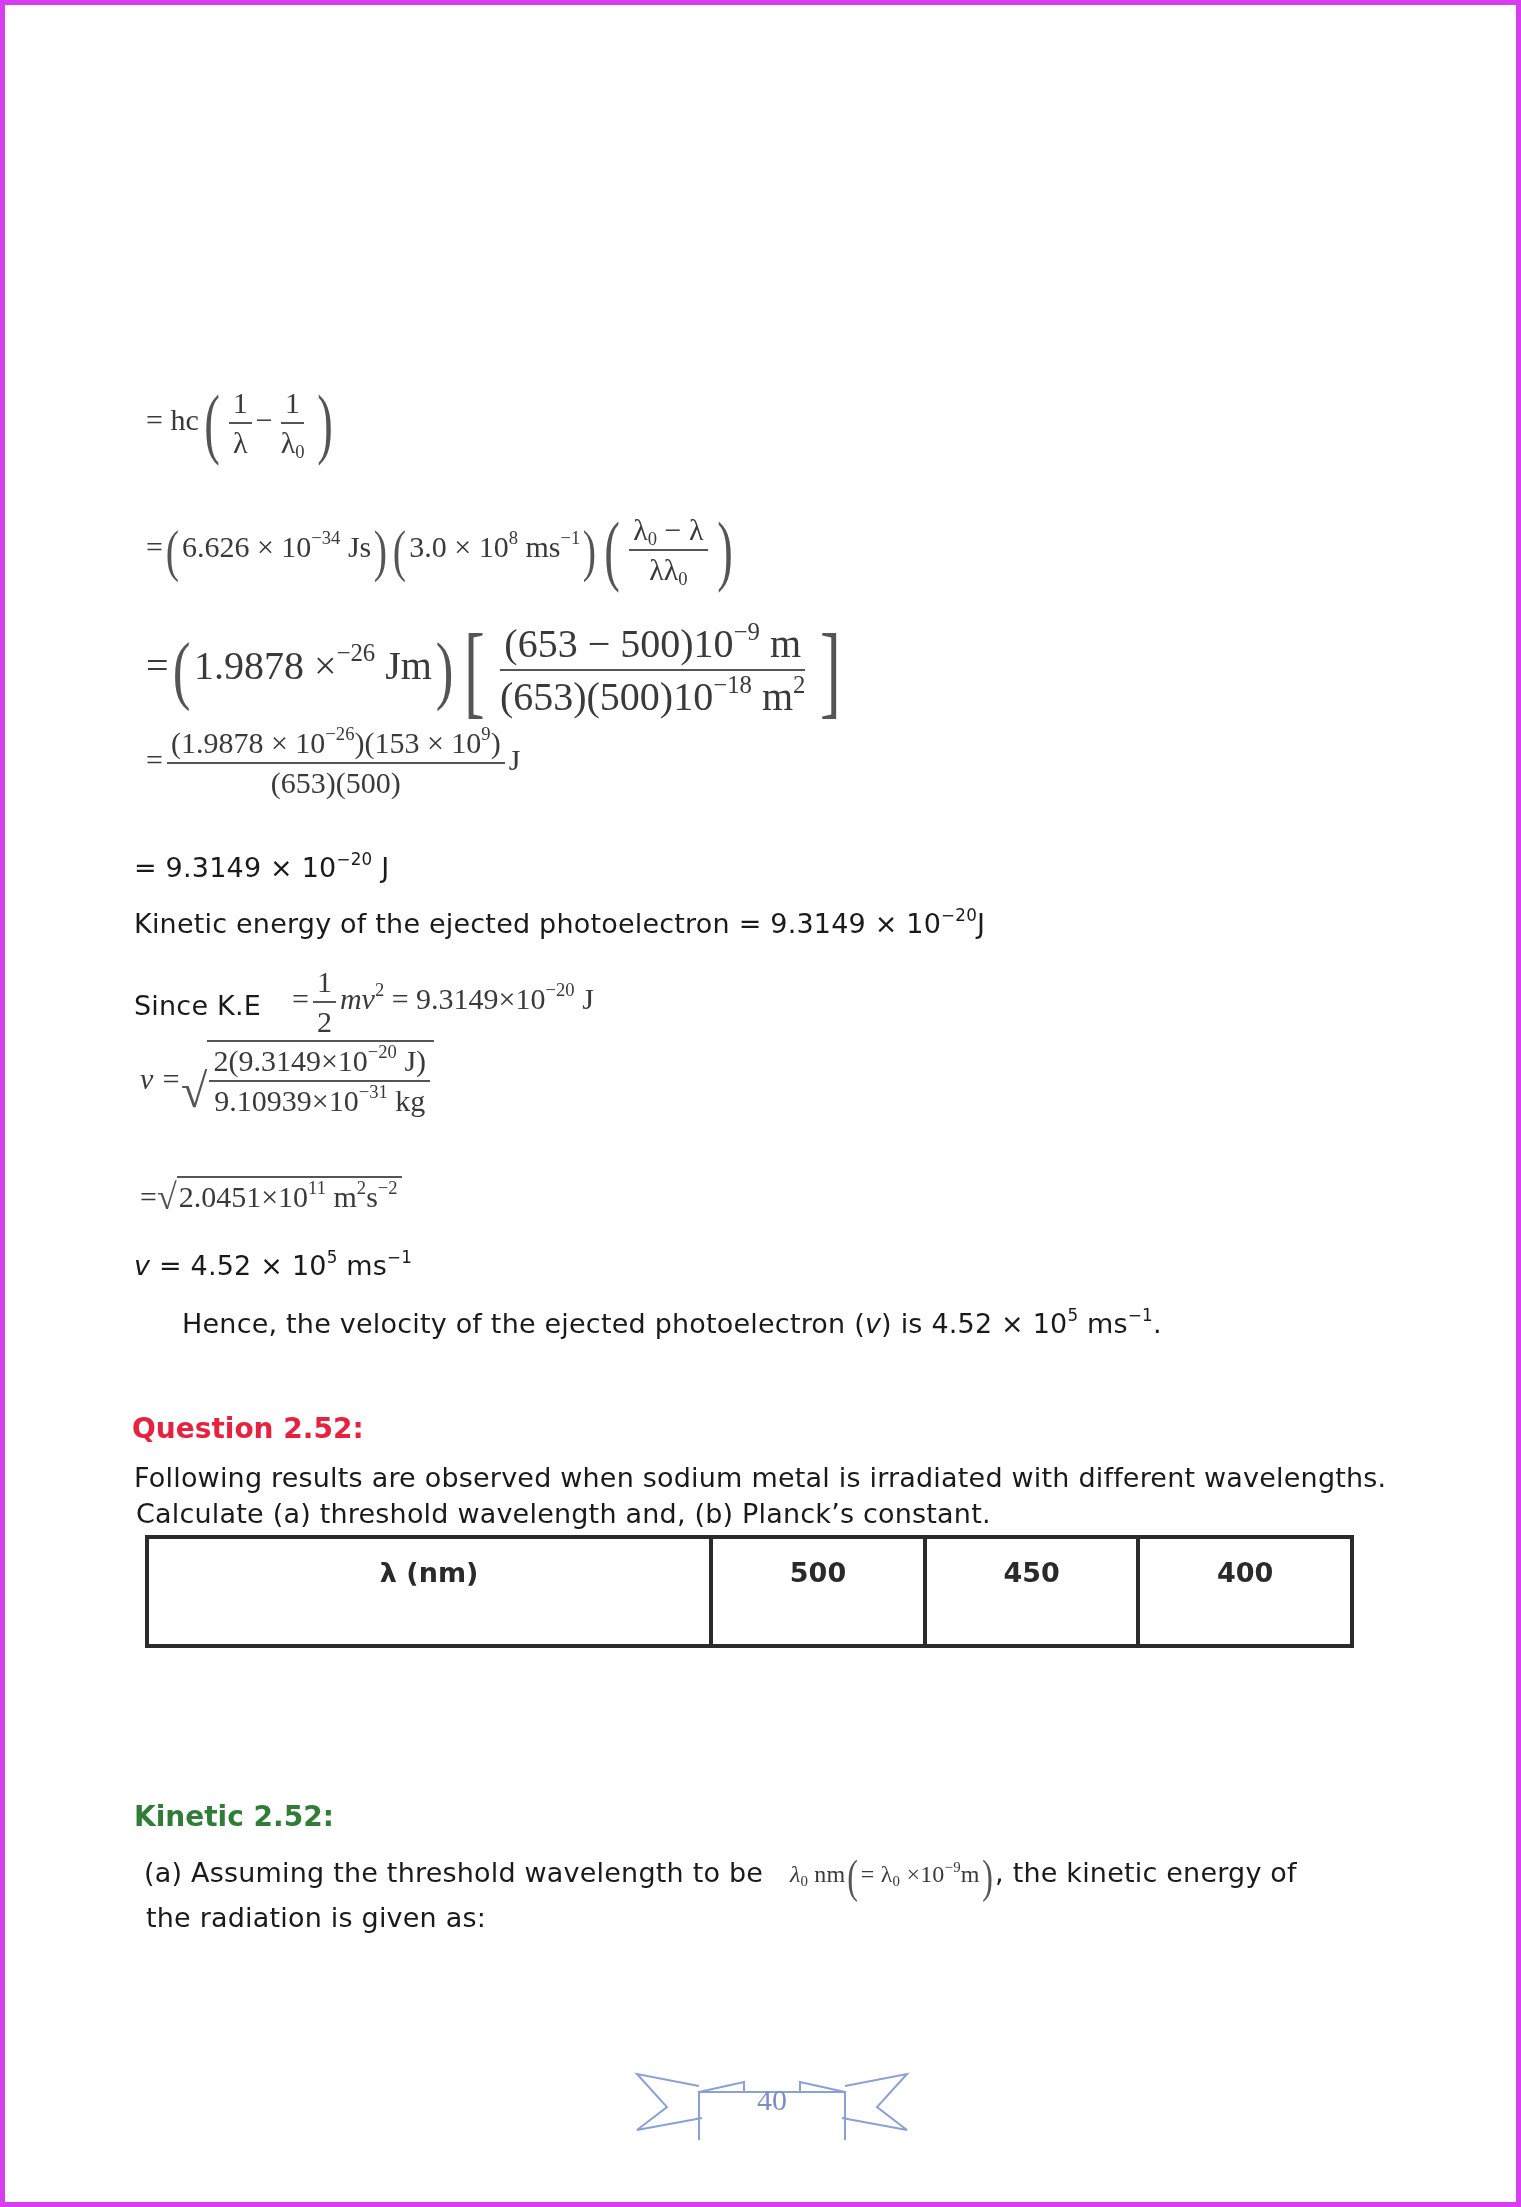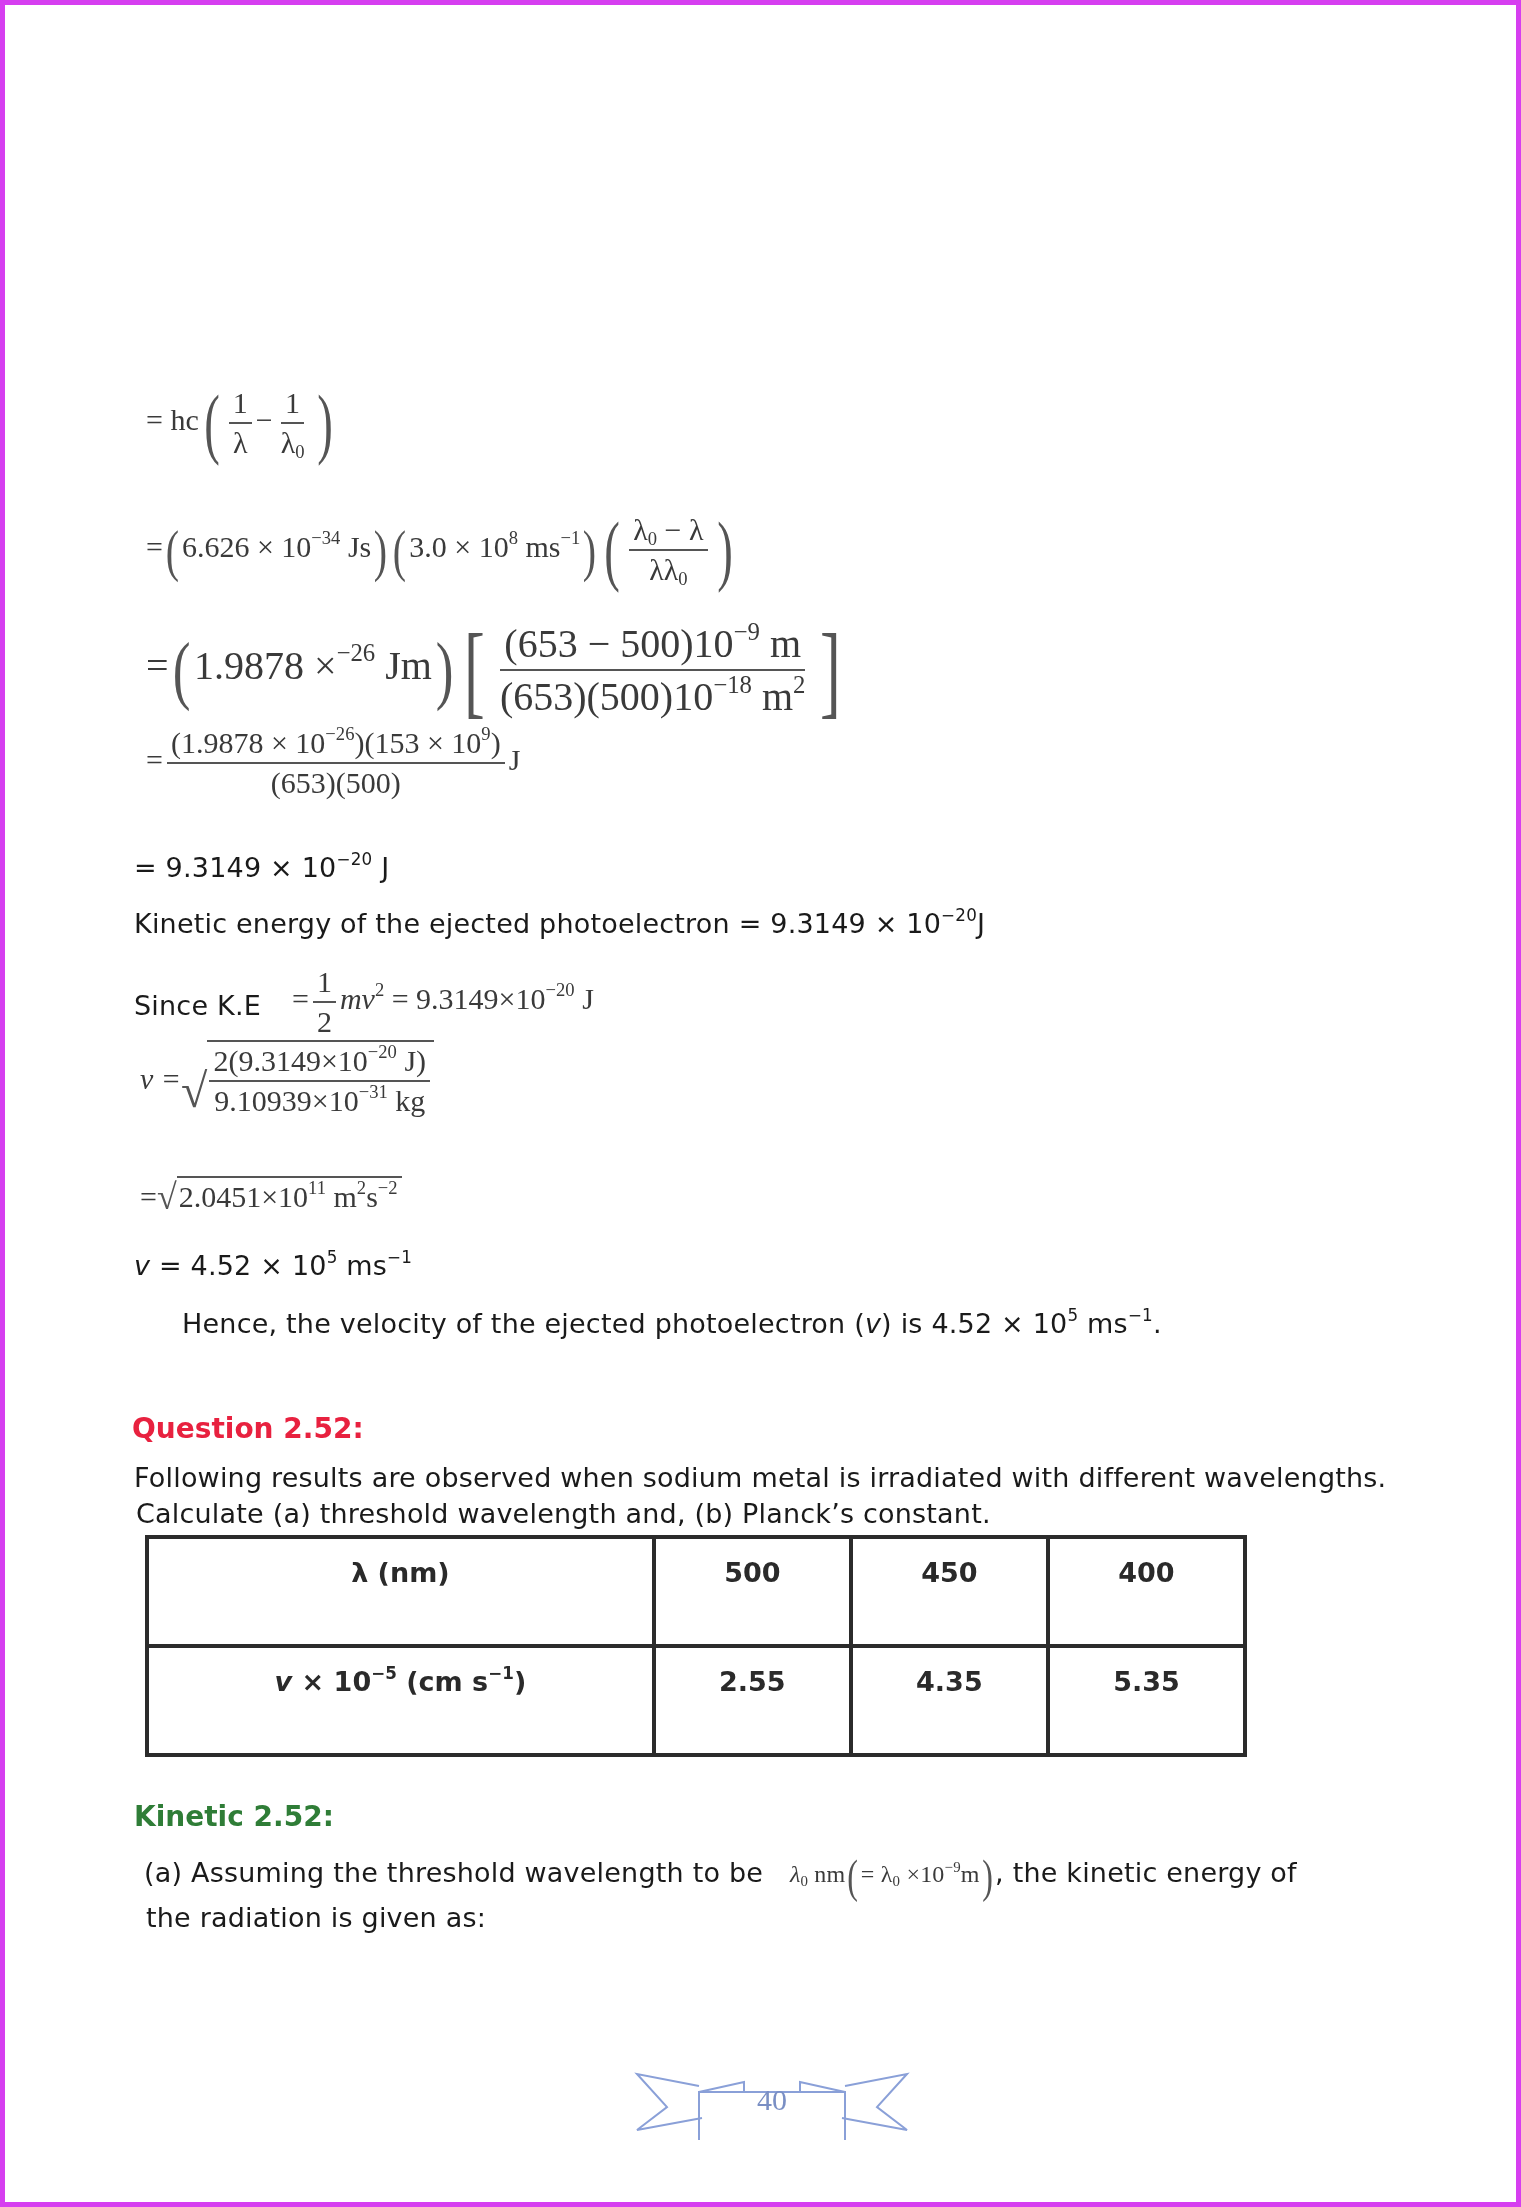--- a/index.html
+++ b/index.html
@@ -16,21 +16,21 @@
   .frac { display: inline-flex; flex-direction: column; align-items: center; vertical-align: middle; margin: 0 4px; }
   .frac .num { padding: 0 4px 2px; border-bottom: 2px solid #555; }
   .frac .den { padding: 2px 4px 0; }
   .paren { font-size: 1.9em; font-weight: 100; vertical-align: middle; color: #555; transform: scaleX(0.7); display: inline-block; }
   .paren-lg { font-size: 2.6em; font-weight: 100; vertical-align: middle; color: #555; transform: scaleX(0.6); display: inline-block; }
   .sqrt { display: inline-flex; align-items: stretch; vertical-align: middle; }
   .sqrt .radical { font-size: 1.6em; color: #555; display: flex; align-items: flex-end; }
   .sqrt .radicand { border-top: 2px solid #555; padding: 2px 4px 0 2px; }
   .heading-q { position: absolute; font-family: "DejaVu Sans", sans-serif; font-weight: bold; font-size: 28px; color: #e8213f; }
   .heading-a { position: absolute; font-family: "DejaVu Sans", sans-serif; font-weight: bold; font-size: 28px; color: #2f7d37; }
-  table.data { position: absolute; left: 145px; top: 1535px; width: 1102px; border-collapse: collapse; font-family: "DejaVu Sans", sans-serif; font-weight: bold; font-size: 27px; color: #2a2a2a; }
+  table.data { position: absolute; left: 145px; top: 1535px; width: 1209px; border-collapse: collapse; font-family: "DejaVu Sans", sans-serif; font-weight: bold; font-size: 27px; color: #2a2a2a; }
   table.data td { border: 4px solid #2b2b2b; text-align: center; vertical-align: top; padding-top: 18px; height: 86px; }
   table.data td.label { width: 566px; }
   table.data td.val { width: 210px; }
   .ribbon { position: absolute; left: 627px; top: 2050px; width: 290px; height: 90px; }
   .ribbon-num { position: absolute; left: 0; top: 2083px; width: 1544px; text-align: center; font-family: "Liberation Serif", serif; font-size: 30px; color: #7a8fc4; }
 </style>
 </head>
 <body>
 
 <div class="page-border"></div>
@@ -114,26 +114,20 @@
   <div class="txt" style="left:134px; top:1462px;">Following results are observed when sodium metal is irradiated with different wavelengths.</div>
 
   <table class="data">
     <tbody>
         <tr>
       <td class="label">λ (nm)</td>
       <td class="val">500</td>
       <td class="val">450</td>
       <td class="val">400</td>
     </tr>
-    <tr>
-      <td class="label"><i>v</i><span> × 10</span><sup>−5</sup><span> (cm s</span><sup>−1</sup><span>)</span></td>
-      <td class="val">2.55</td>
-      <td class="val">4.35</td>
-      <td class="val">5.35</td>
-    </tr>
   </tbody>
     </table>
 
   <div class="heading-a" style="left:134px; top:1800px;">Kinetic 2.52:</div>
 
   <div class="txt" style="left:144px; top:1850px;">
     <span>(a) Assuming the threshold wavelength to be</span>
     <span class="math" style="position:relative; font-size:24px; margin-left:18px;"><i>λ</i><sub>0</sub><span> nm</span><span class="paren">(</span><span>= λ</span><sub>0</sub><span> ×10</span><sup>−9</sup><span>m</span><span class="paren">)</span></span><span>, the kinetic energy of</span>
   </div>
   <div class="txt" style="left:134px; top:1902px;margin-left:12px;">the radiation is given as:</div>

